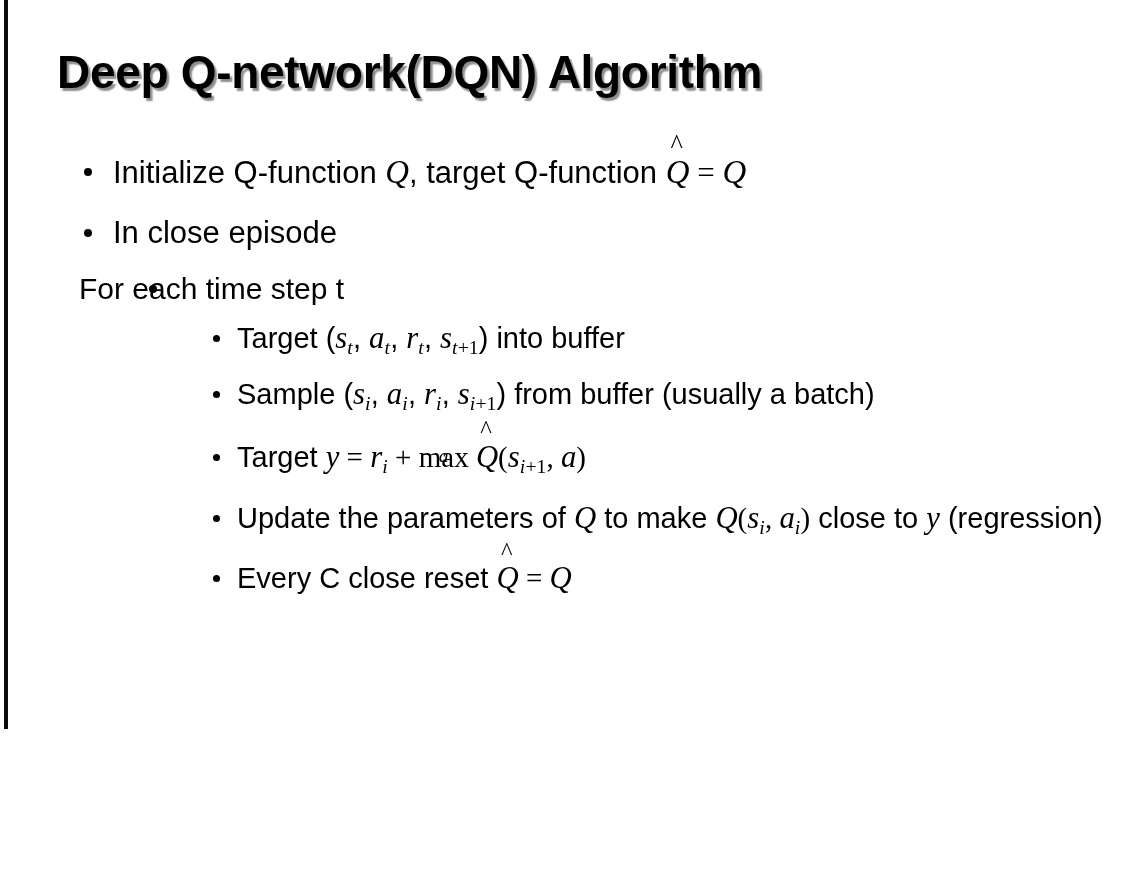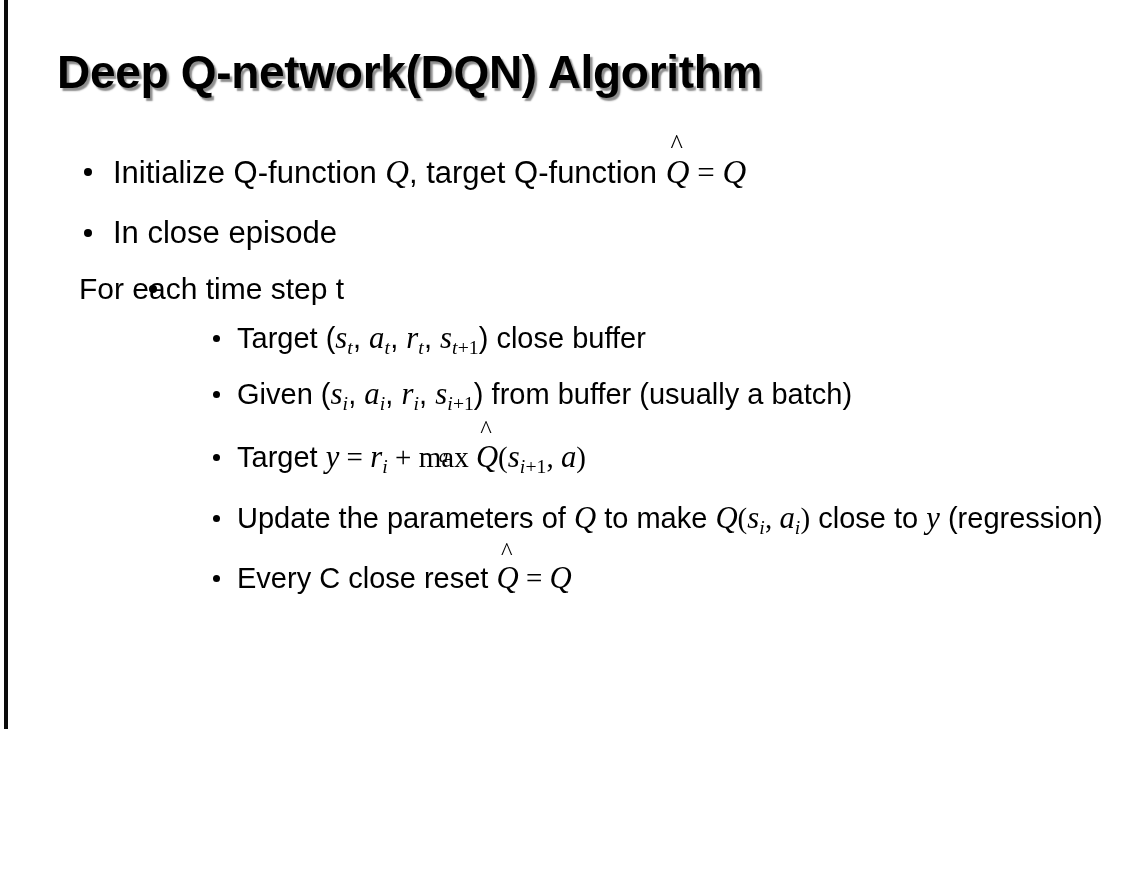--- a/index.html
+++ b/index.html
@@ -177,26 +177,26 @@
 
     <div class="li lvl3">
       <span class="bullet"></span>
       <span class="txt">For each time step t</span>
     </div>
 
 
 
     <div class="li lvl4">
       <span class="bullet"></span>
-      <span class="txt"><span>Target (</span><span class="m">s</span><span class="sub">t</span><span>, </span><span class="m">a</span><span class="sub">t</span><span>, </span><span class="m">r</span><span class="sub">t</span><span>, </span><span class="m">s</span><span class="sub">t</span><span class="subn">+1</span><span>) close buffer</span></span>
+      <span class="txt"><span>Target (</span><span class="m">s</span><span class="sub">t</span><span>, </span><span class="m">a</span><span class="sub">t</span><span>, </span><span class="m">r</span><span class="sub">t</span><span>, </span><span class="m">s</span><span class="sub">t</span><span class="subn">+1</span><span>) into buffer</span></span>
     </div>
 
     <div class="li lvl4">
       <span class="bullet"></span>
-      <span class="txt"><span>Given (</span><span class="m">s</span><span class="sub">i</span><span>, </span><span class="m">a</span><span class="sub">i</span><span>, </span><span class="m">r</span><span class="sub">i</span><span>, </span><span class="m">s</span><span class="sub">i</span><span class="subn">+1</span><span>) from buffer (usually a batch)</span></span>
+      <span class="txt"><span>Sample (</span><span class="m">s</span><span class="sub">i</span><span>, </span><span class="m">a</span><span class="sub">i</span><span>, </span><span class="m">r</span><span class="sub">i</span><span>, </span><span class="m">s</span><span class="sub">i</span><span class="subn">+1</span><span>) from buffer (usually a batch)</span></span>
     </div>
 
     <div class="li lvl4" style="line-height:58px;min-height:58px;">
       <span class="bullet" style="top:26px;"></span>
       <span class="txt"><span>Target </span><span class="m">y</span><span class="mr">&nbsp;</span><span class="mr">=</span><span class="mr">&nbsp;</span><span class="m">r</span><span class="sub">i</span><span class="mr">&nbsp;</span><span class="mr">+</span><span class="mr">&nbsp;</span><span class="op"><span>max</span><span class="oplim">a</span></span><span class="mr">&nbsp;</span><span class="m hat"><span class="hatmark">^</span><span>Q</span></span><span class="mr">(</span><span class="m">s</span><span class="sub">i</span><span class="subn">+1</span><span class="mr">, </span><span class="m">a</span><span class="mr">)</span></span>
     </div>
 
     <div class="li lvl4 tall">
       <span class="bullet"></span>
       <span class="txt"><span>Update the parameters of </span><span class="m">Q</span><span> to make </span><span class="m">Q</span><span class="mr">(</span><span class="m">s</span><span class="sub">i</span><span class="mr">, </span><span class="m">a</span><span class="sub">i</span><span class="mr">)</span><span> close to </span><span class="m">y</span><span> (regression)</span></span>

